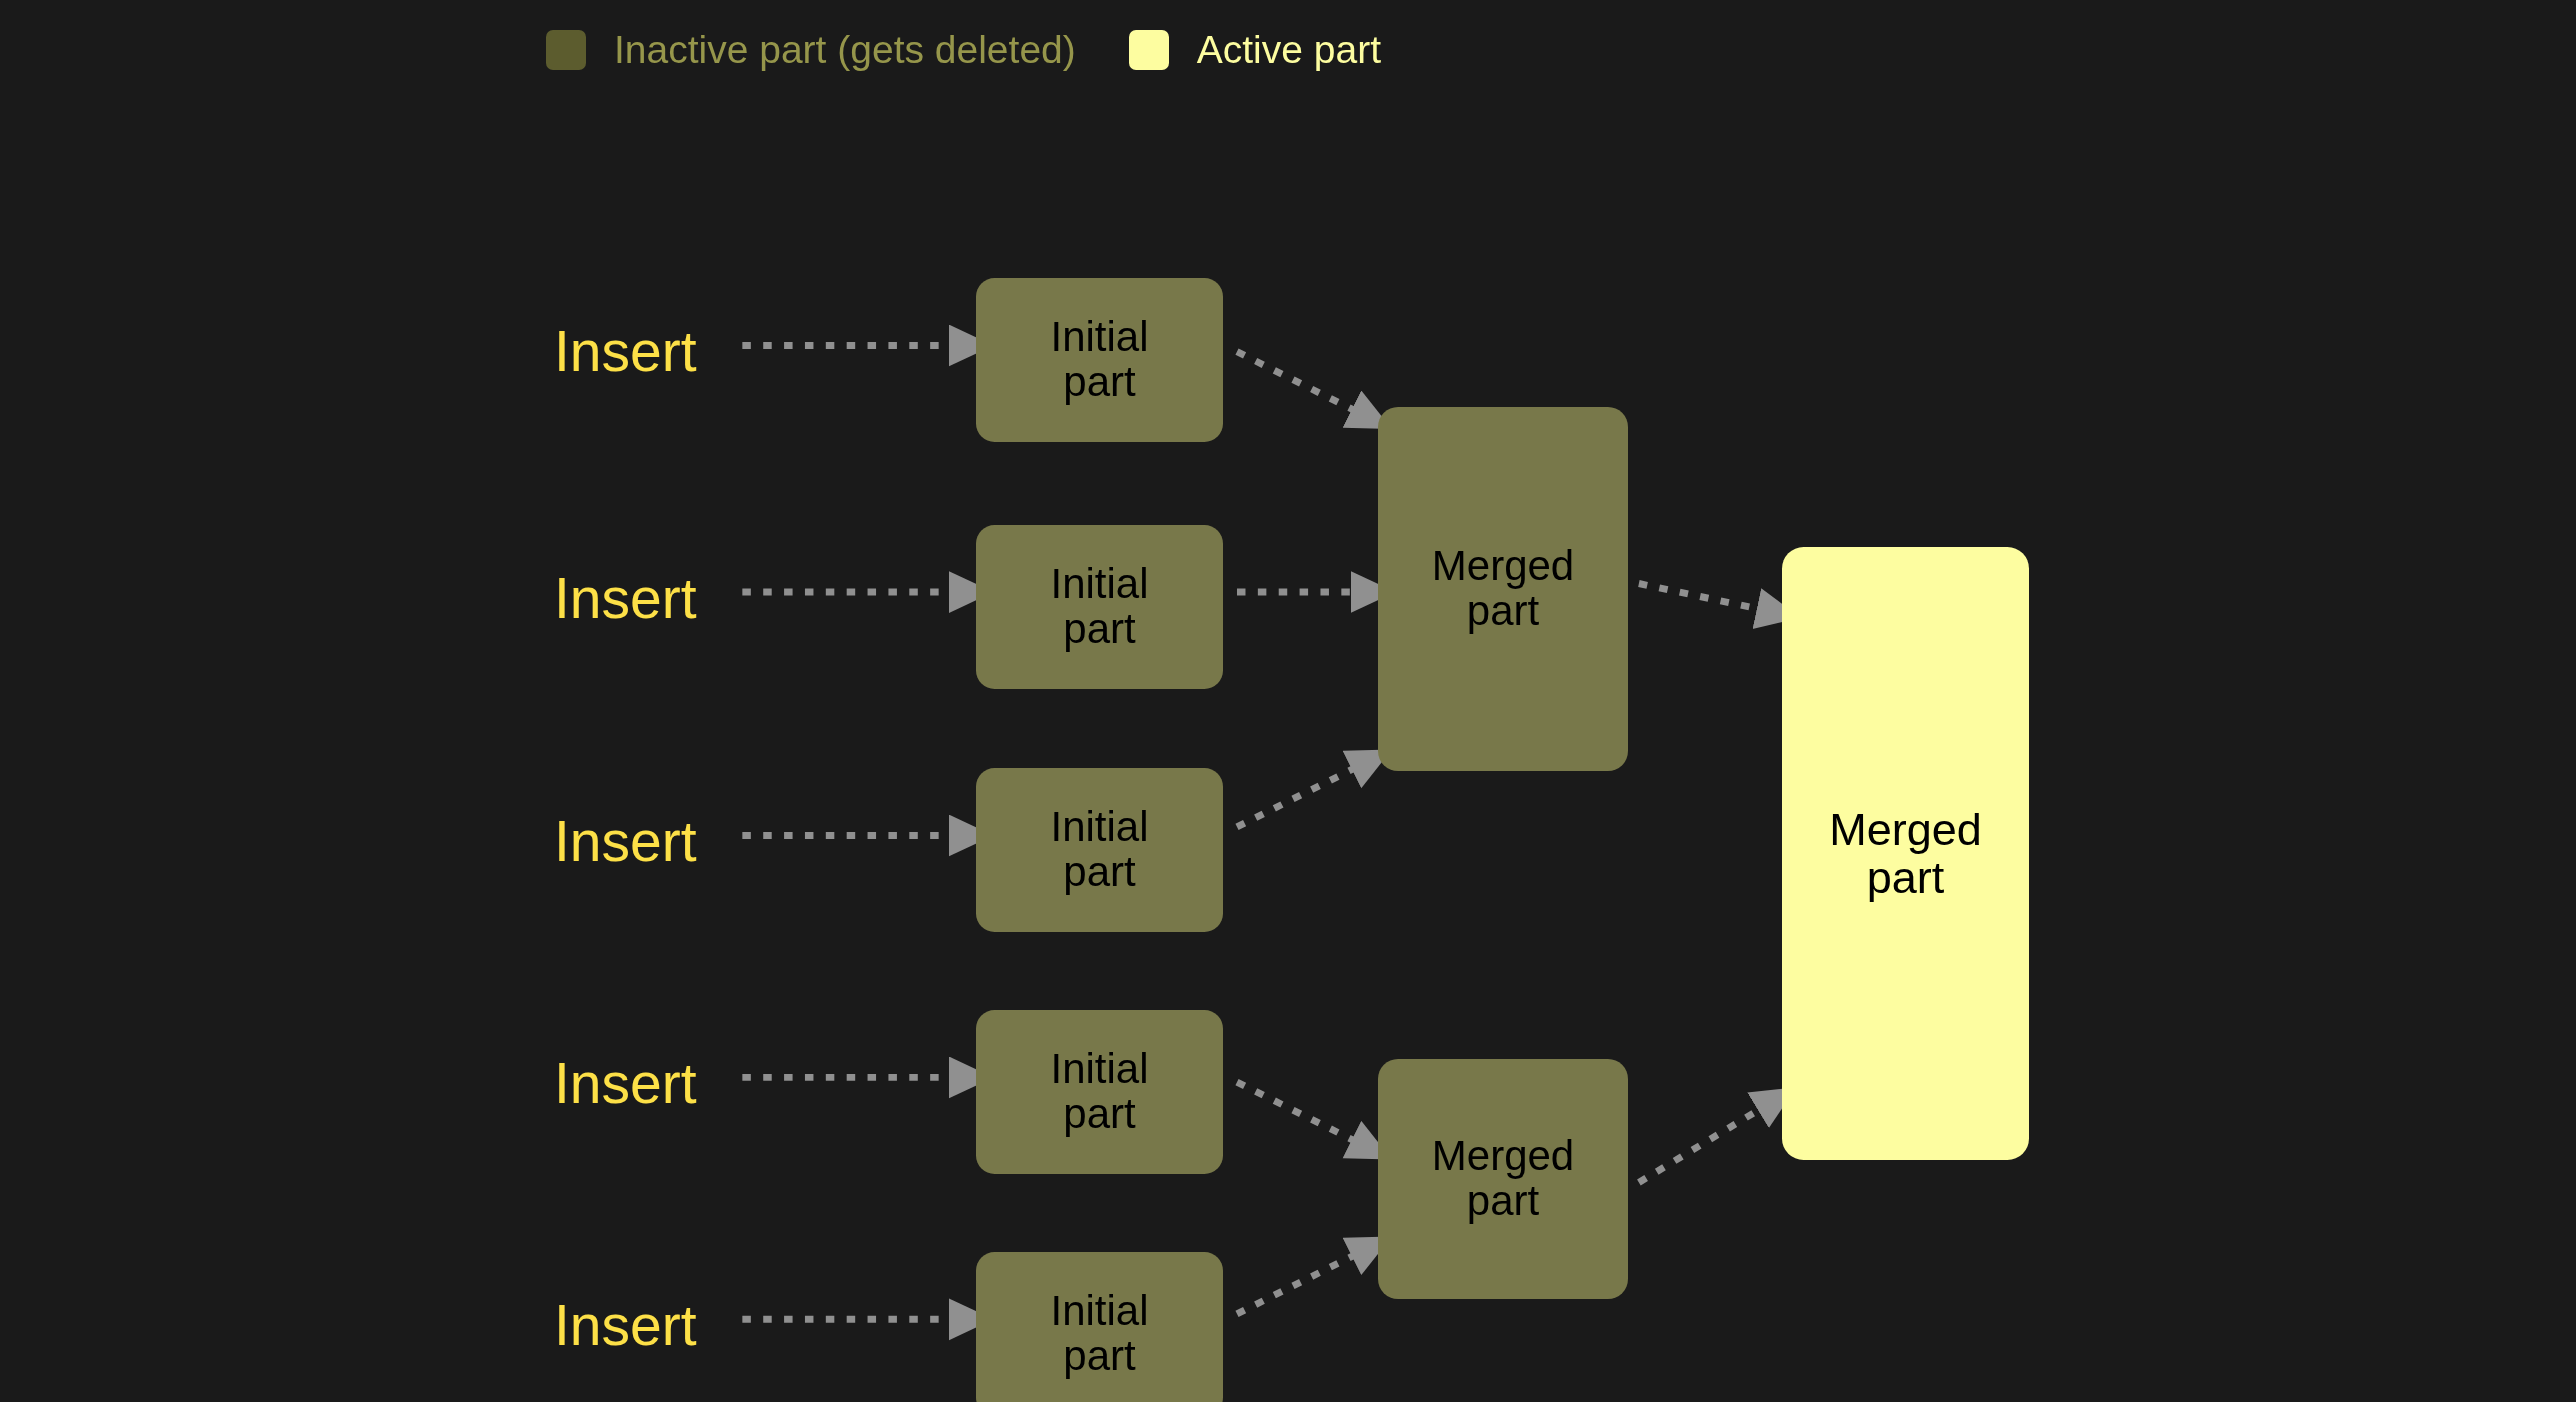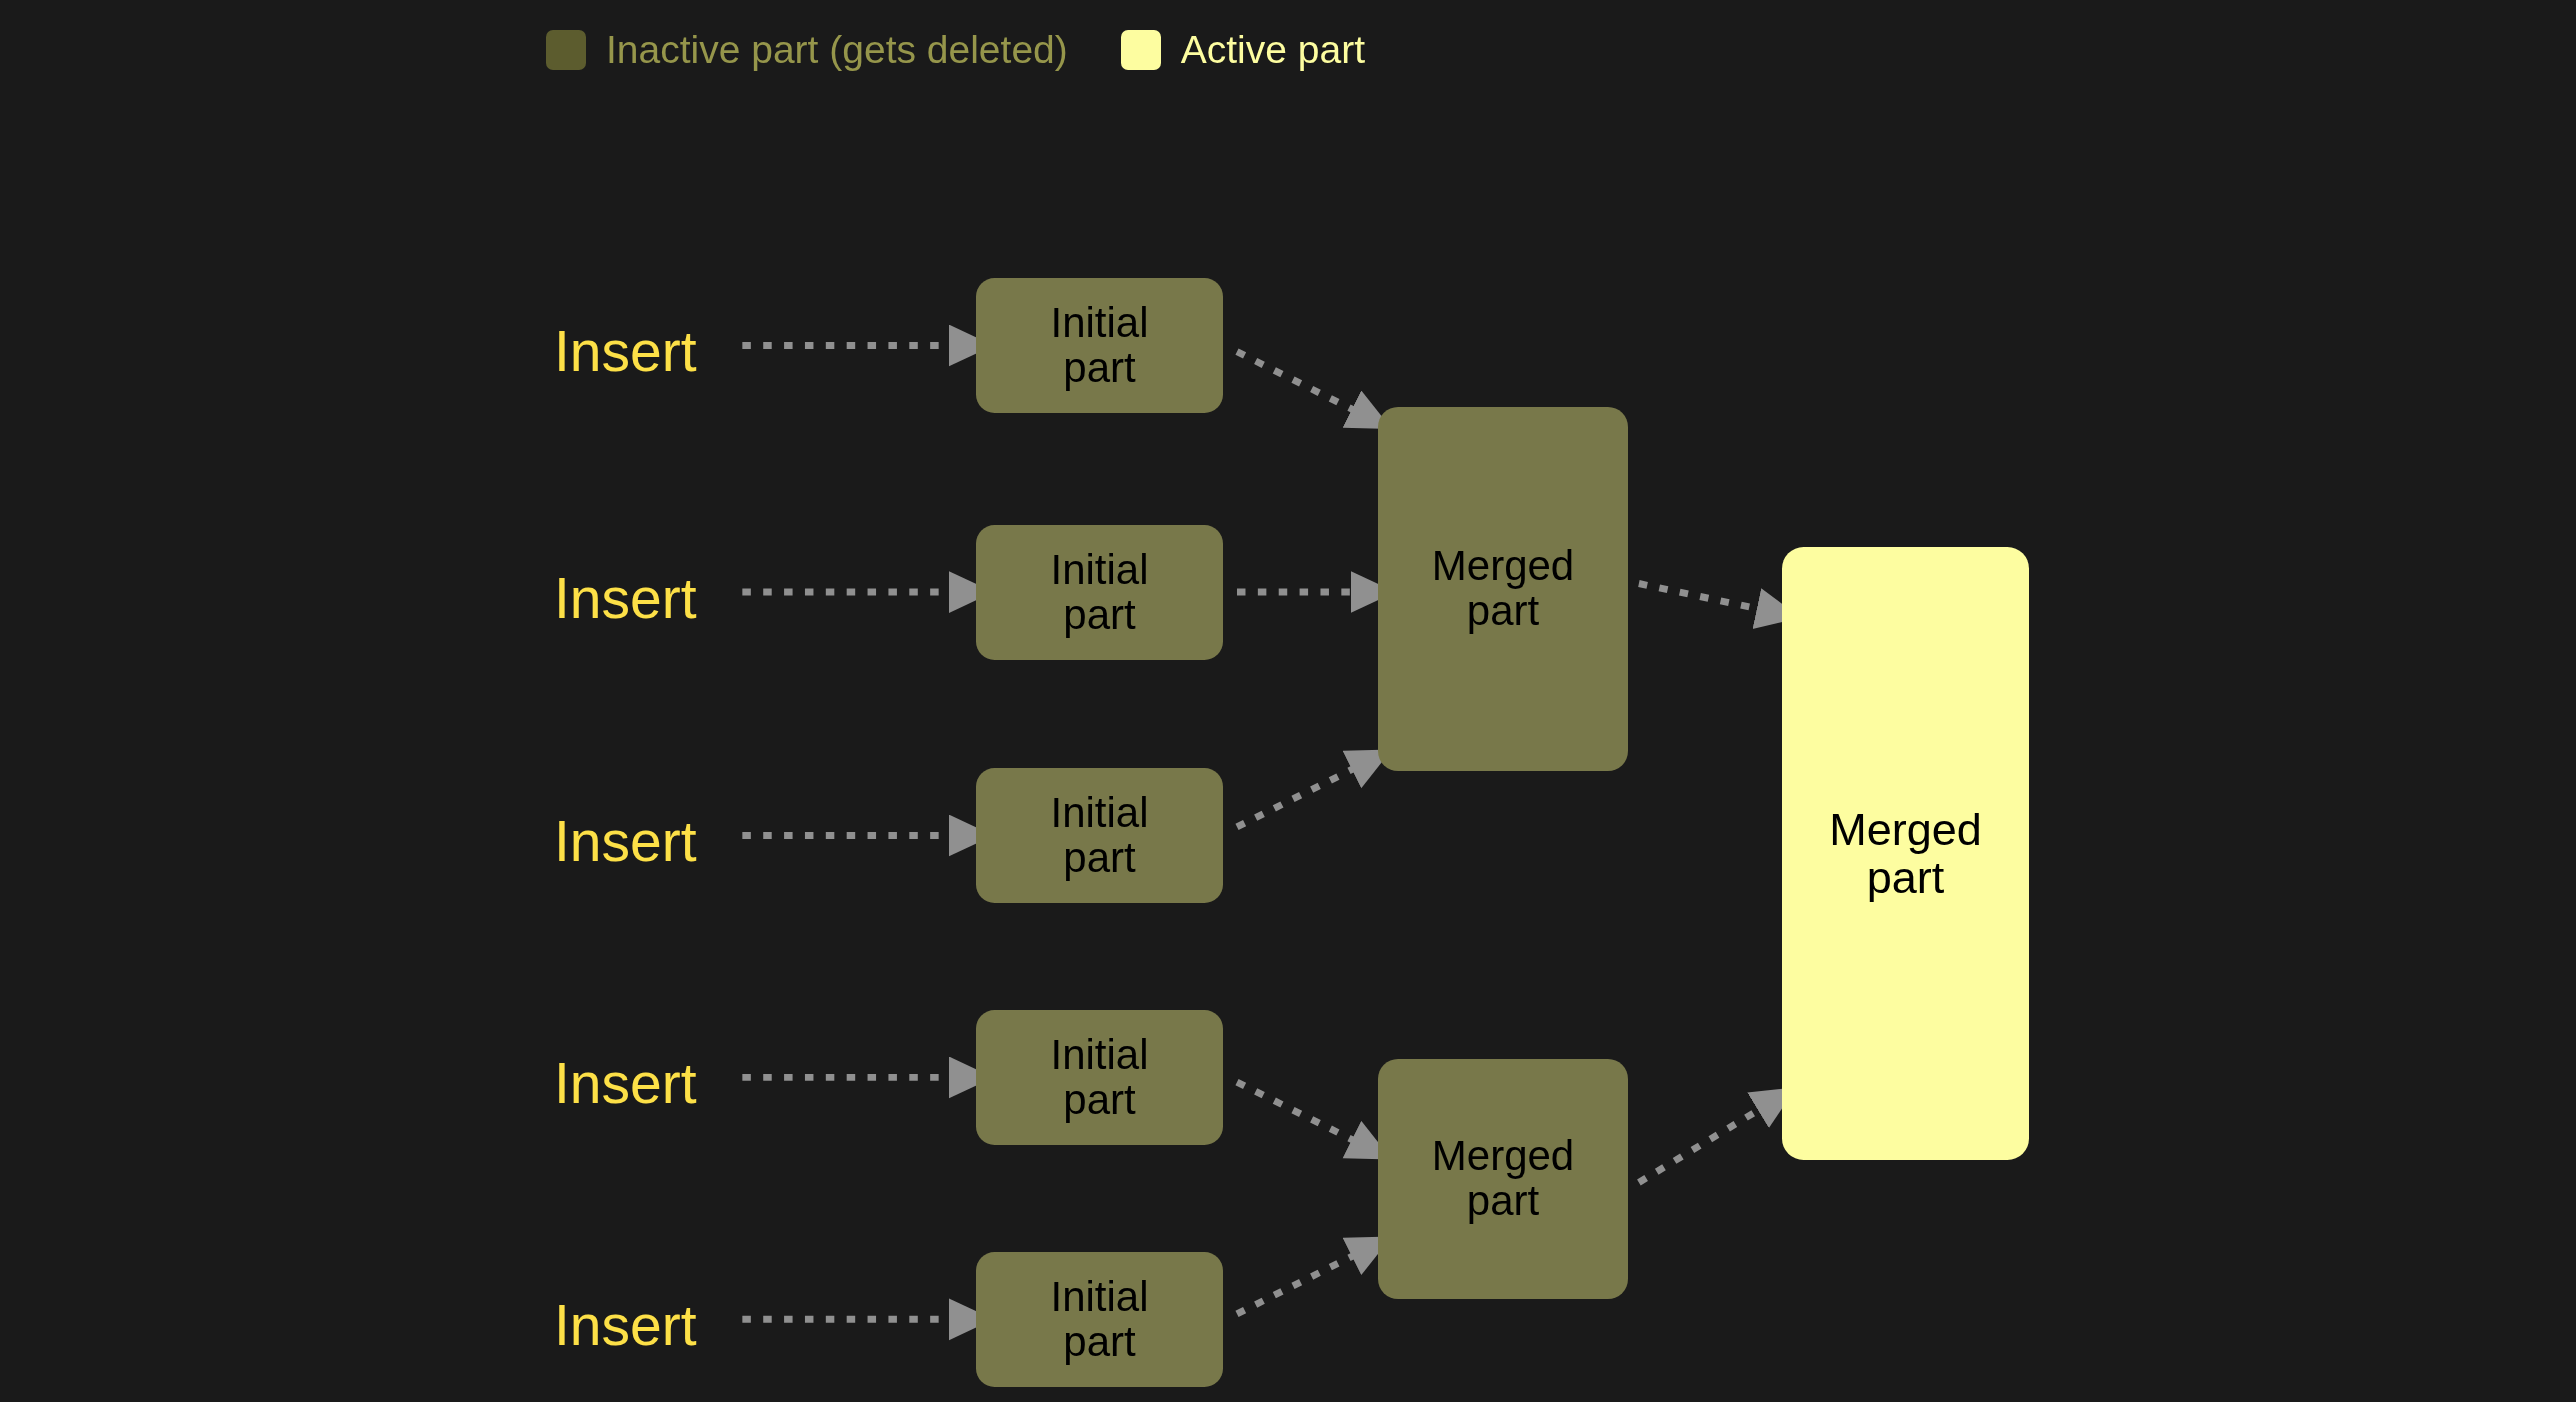--- a/index.html
+++ b/index.html
@@ -32,21 +32,21 @@
   .legend-entry + .legend-entry { margin-left: 53px; }
   .legend-swatch {
     width: 40px;
     height: 40px;
     border-radius: 7px;
     flex: 0 0 auto;
   }
   .legend-swatch.inactive { background: #5c5c2e; }
   .legend-swatch.active   { background: #fdfda0; }
   .legend-label {
-    margin-left: 20px;
+    margin-left: 28px;
     font-size: 39px;
     line-height: 1;
     white-space: nowrap;
   }
   .legend-label.inactive { color: #96964b; }
   .legend-label.active   { color: #fdfda0; text-align: center; }
 
   
   .node {
     position: absolute;
@@ -58,21 +58,21 @@
     color: #000000;
     line-height: 1.06;
     border-radius: 20px;
     white-space: pre-line;
   }
   .node.inactive { background: #78784a; }
   .node.active   { background: #fdfda0; }
 
   .node.initial {
     width: 247px;
-    height: 135px;
+    height: 164px;
     font-size: 42px;
     border-radius: 18.6px;
   }
   .node.merged-small {
     width: 250px;
     font-size: 42px;
   }
   .node.merged-final {
     width: 247px;
     font-size: 45px;

